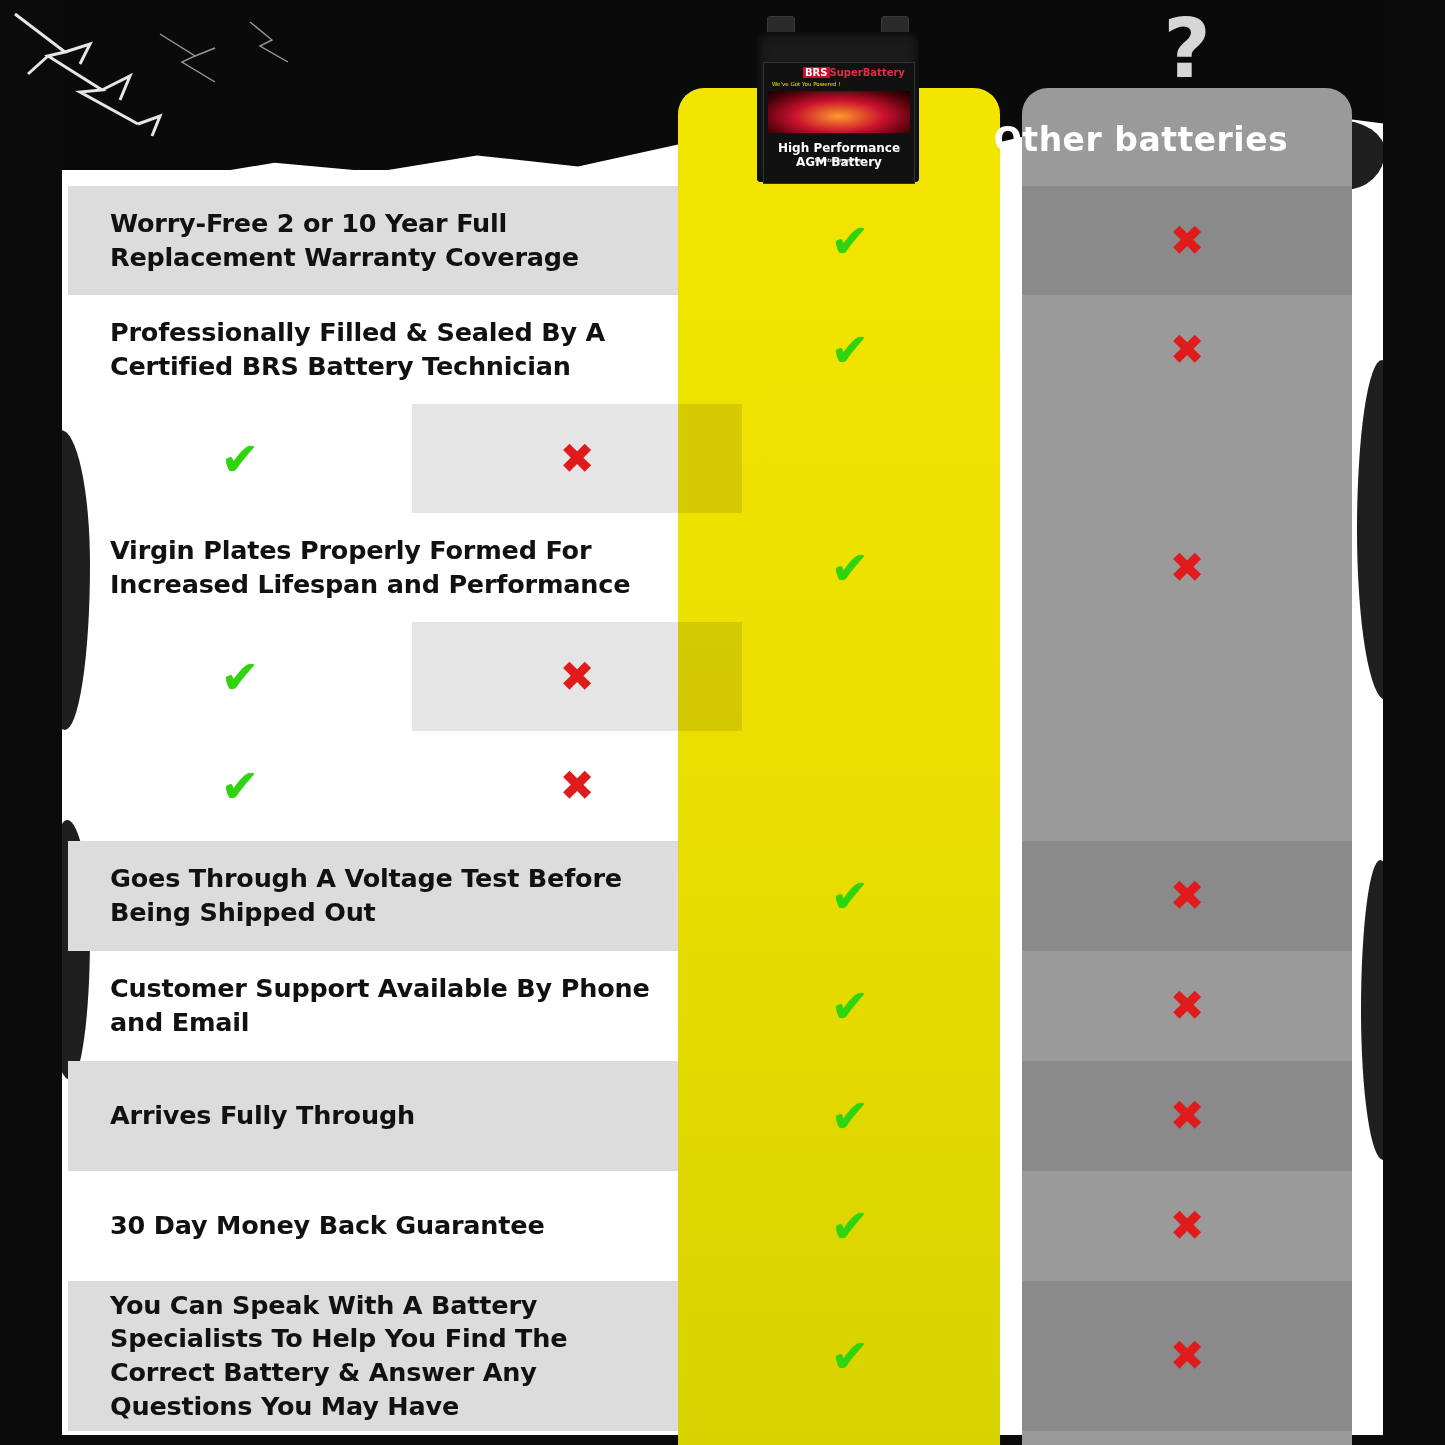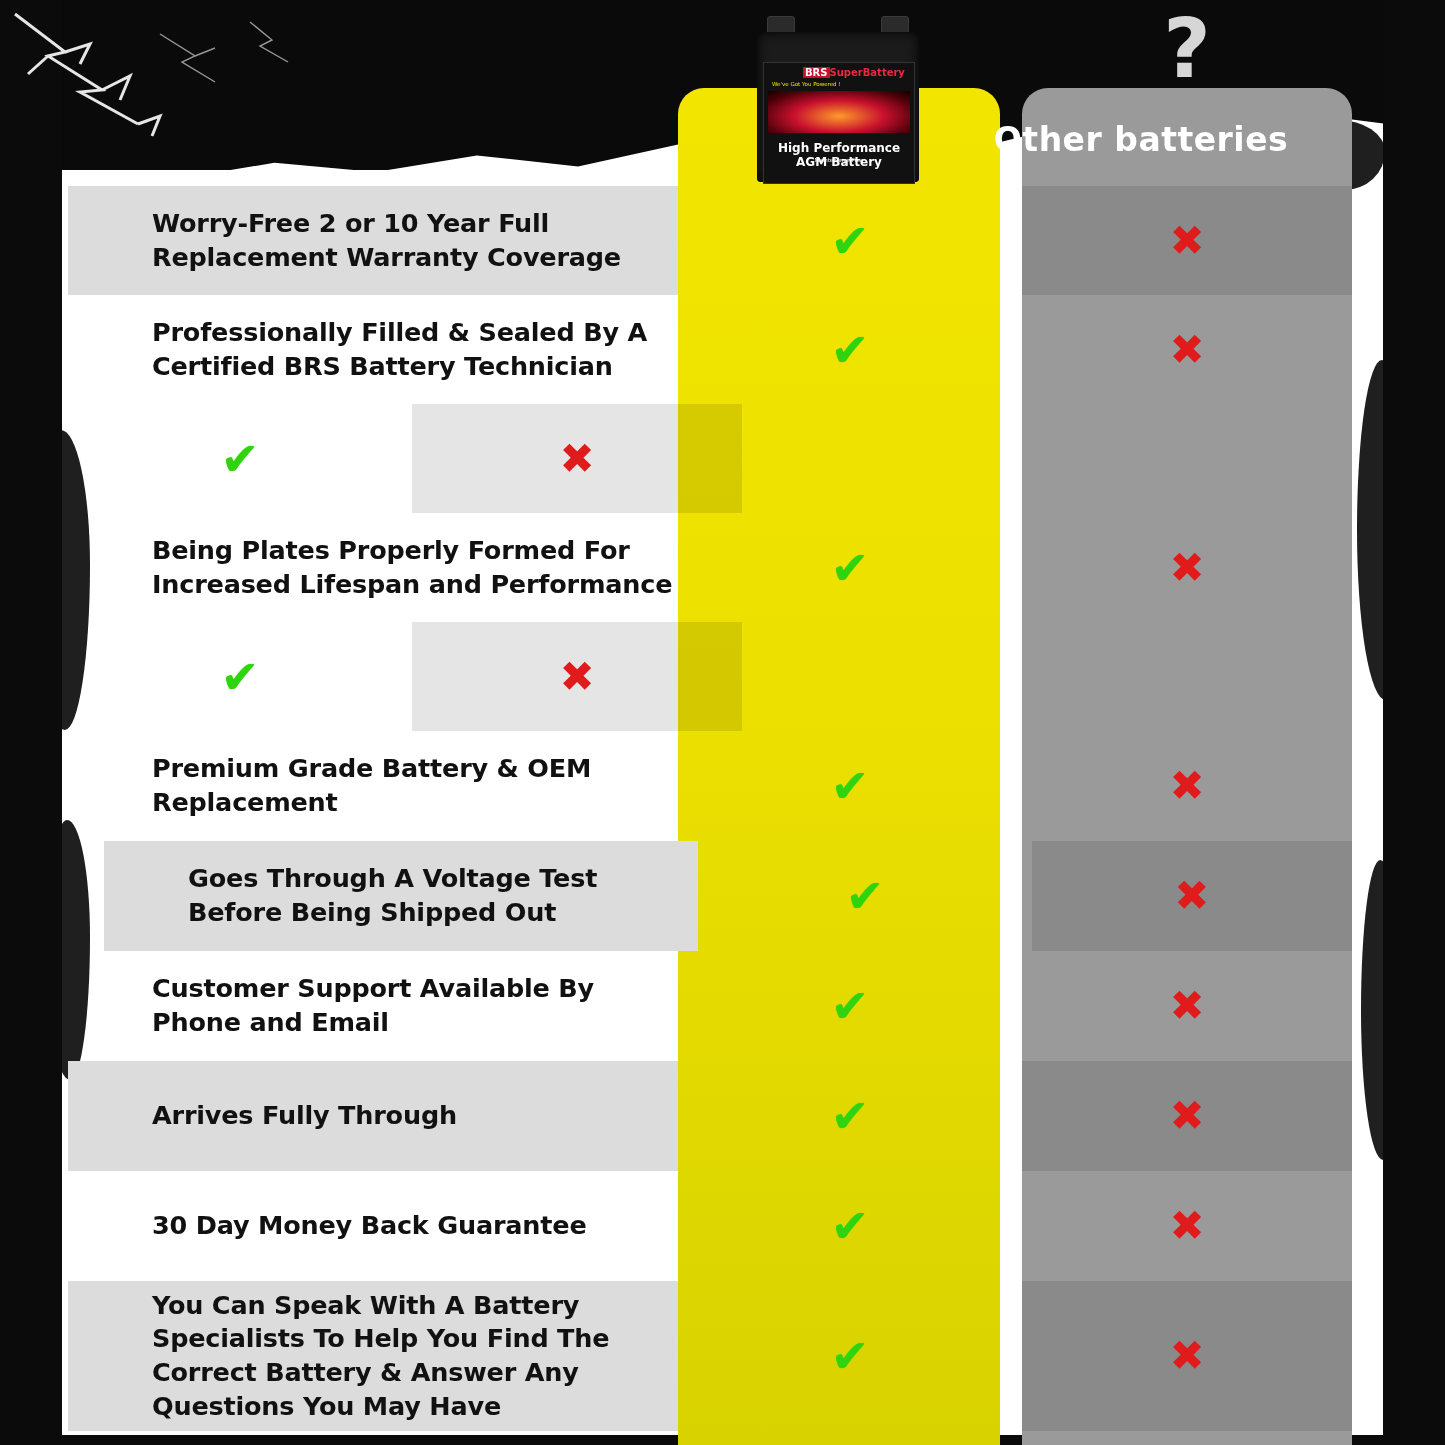--- a/index.html
+++ b/index.html
@@ -204,21 +204,21 @@
   }
   .row {
     position: relative;
     display: flex;
     align-items: stretch;
   }
   .row .feature {
     width: 610px;
     display: flex;
     align-items: center;
-    padding-left: 84px;
+    padding-left: 42px;
     box-sizing: border-box;
     font-family: "DejaVu Sans", sans-serif;
     font-weight: bold;
     font-size: 25.5px;
     line-height: 1.32;
     color: #111;
     letter-spacing: -0.2px;
   }
   .row.alt .feature { background: #dcdcdc; }
   .row .mark-yes {
@@ -333,49 +333,48 @@
     <div class="row alt" style="height:109px;">
       <div class="mark-yes">
           <span class="check">✔</span>
         </div>
       <div class="mark-no">
           <span class="cross">✖</span>
         </div>
     </div>
 
     <div class="row" style="height:109px;">
-      <div class="feature">Being Plates Properly Formed For Increased Lifespan and Performance</div>
+      <div class="feature">Virgin Plates Properly Formed For Increased Lifespan and Performance</div>
       <div class="mark-yes">
           <span class="check">✔</span>
         </div>
       <div class="mark-no">
           <span class="cross">✖</span>
         </div>
     </div>
 
     <div class="row alt" style="height:109px;">
       <div class="mark-yes">
           <span class="check">✔</span>
         </div>
       <div class="mark-no">
           <span class="cross">✖</span>
         </div>
     </div>
 
     <div class="row" style="height:110px;">
-      <div class="feature">Premium Grade Battery &amp; OEM Replacement</div>
-      <div class="mark-yes">
-          <span class="check">✔</span>
-        </div>
-      <div class="mark-no">
-          <span class="cross">✖</span>
-        </div>
-    </div>
-
-    <div class="row alt" style="height:110px;margin-left:36px;">
+      <div class="mark-yes">
+          <span class="check">✔</span>
+        </div>
+      <div class="mark-no">
+          <span class="cross">✖</span>
+        </div>
+    </div>
+
+    <div class="row alt" style="height:110px;">
       <div class="feature">Goes Through A Voltage Test Before Being Shipped Out</div>
       <div class="mark-yes">
           <span class="check">✔</span>
         </div>
       <div class="mark-no">
           <span class="cross">✖</span>
         </div>
     </div>
 
     <div class="row" style="height:110px;">

